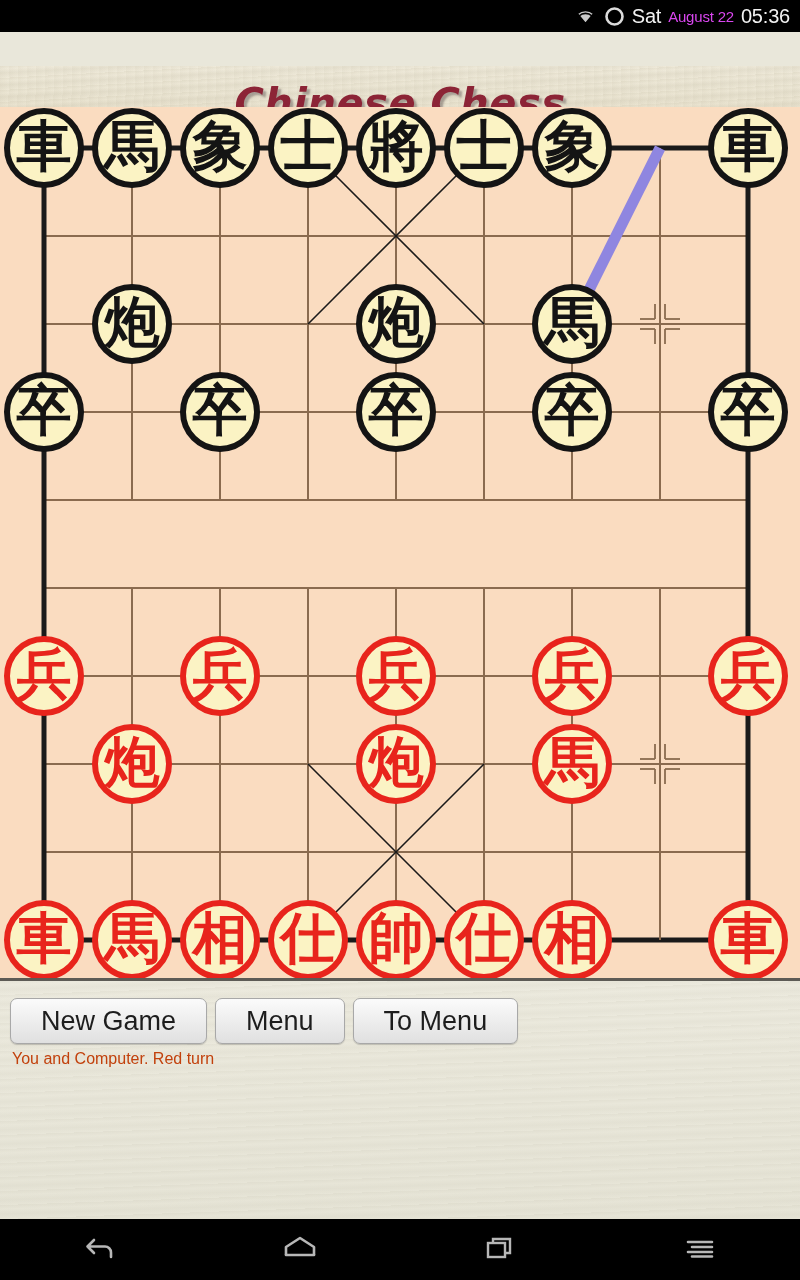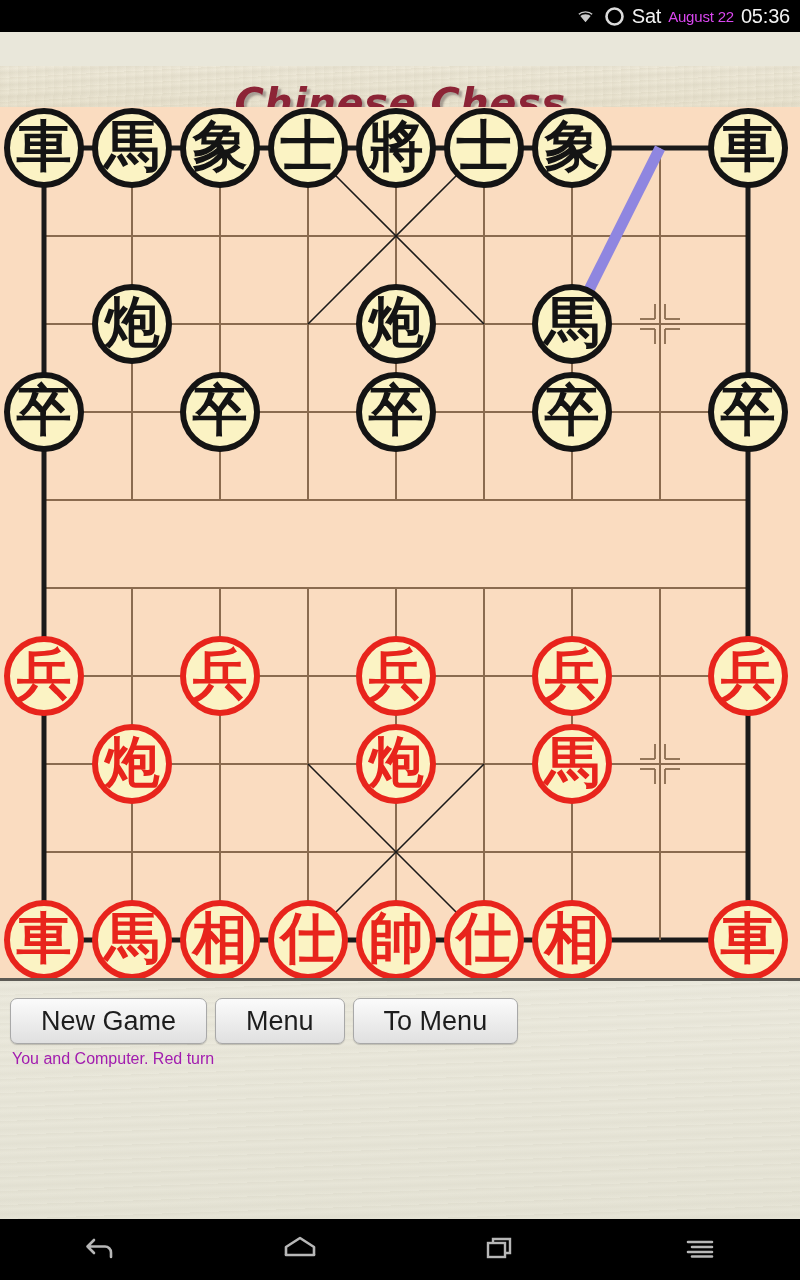--- a/index.html
+++ b/index.html
@@ -134,21 +134,21 @@
     font-family: "Liberation Sans", sans-serif;
     line-height: 1.05;
     box-shadow: 0 1px 1px rgba(0,0,0,0.18);
     cursor: pointer;
     white-space: nowrap;
   }
   #status-text {
     position: absolute;
     left: 12px; top: 1050px;
     font-size: 16px;
-    color: #a21caf;
+    color: #c2410c;
   }
 
   
   #nav-bar {
     position: absolute;
     left: 0; top: 1219px;
     width: 800px; height: 61px;
     background: #000;
     display: flex;
     align-items: center;

